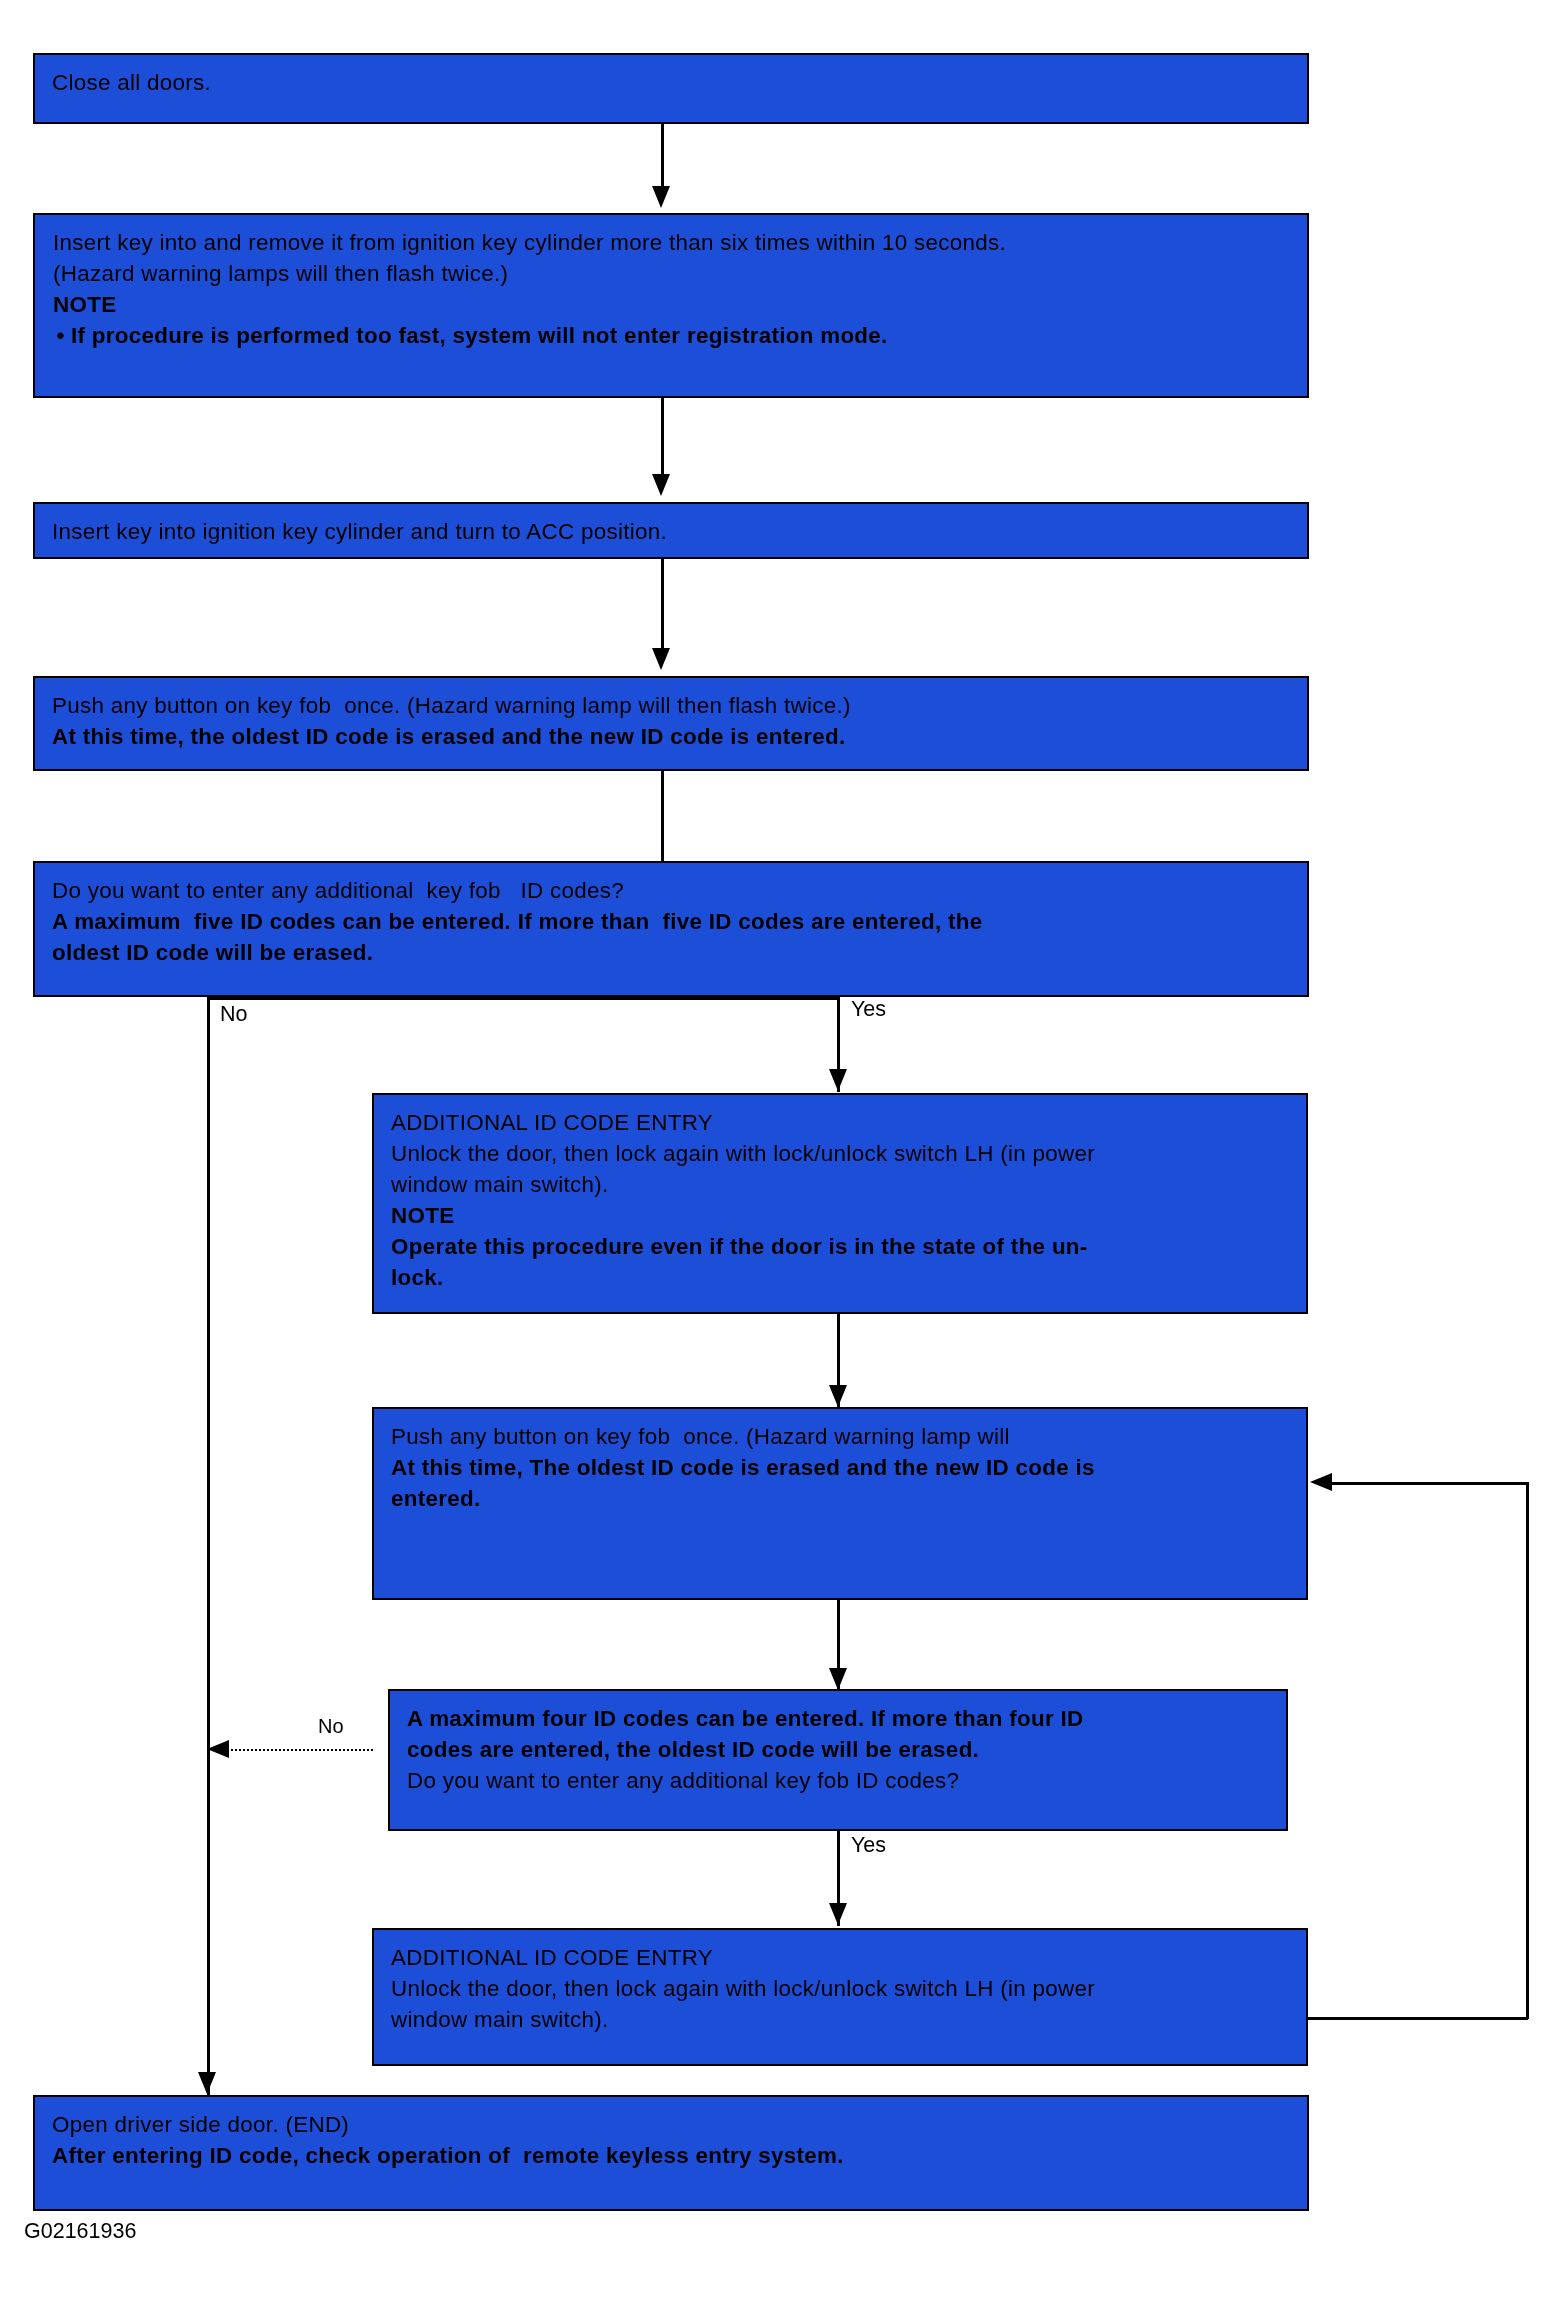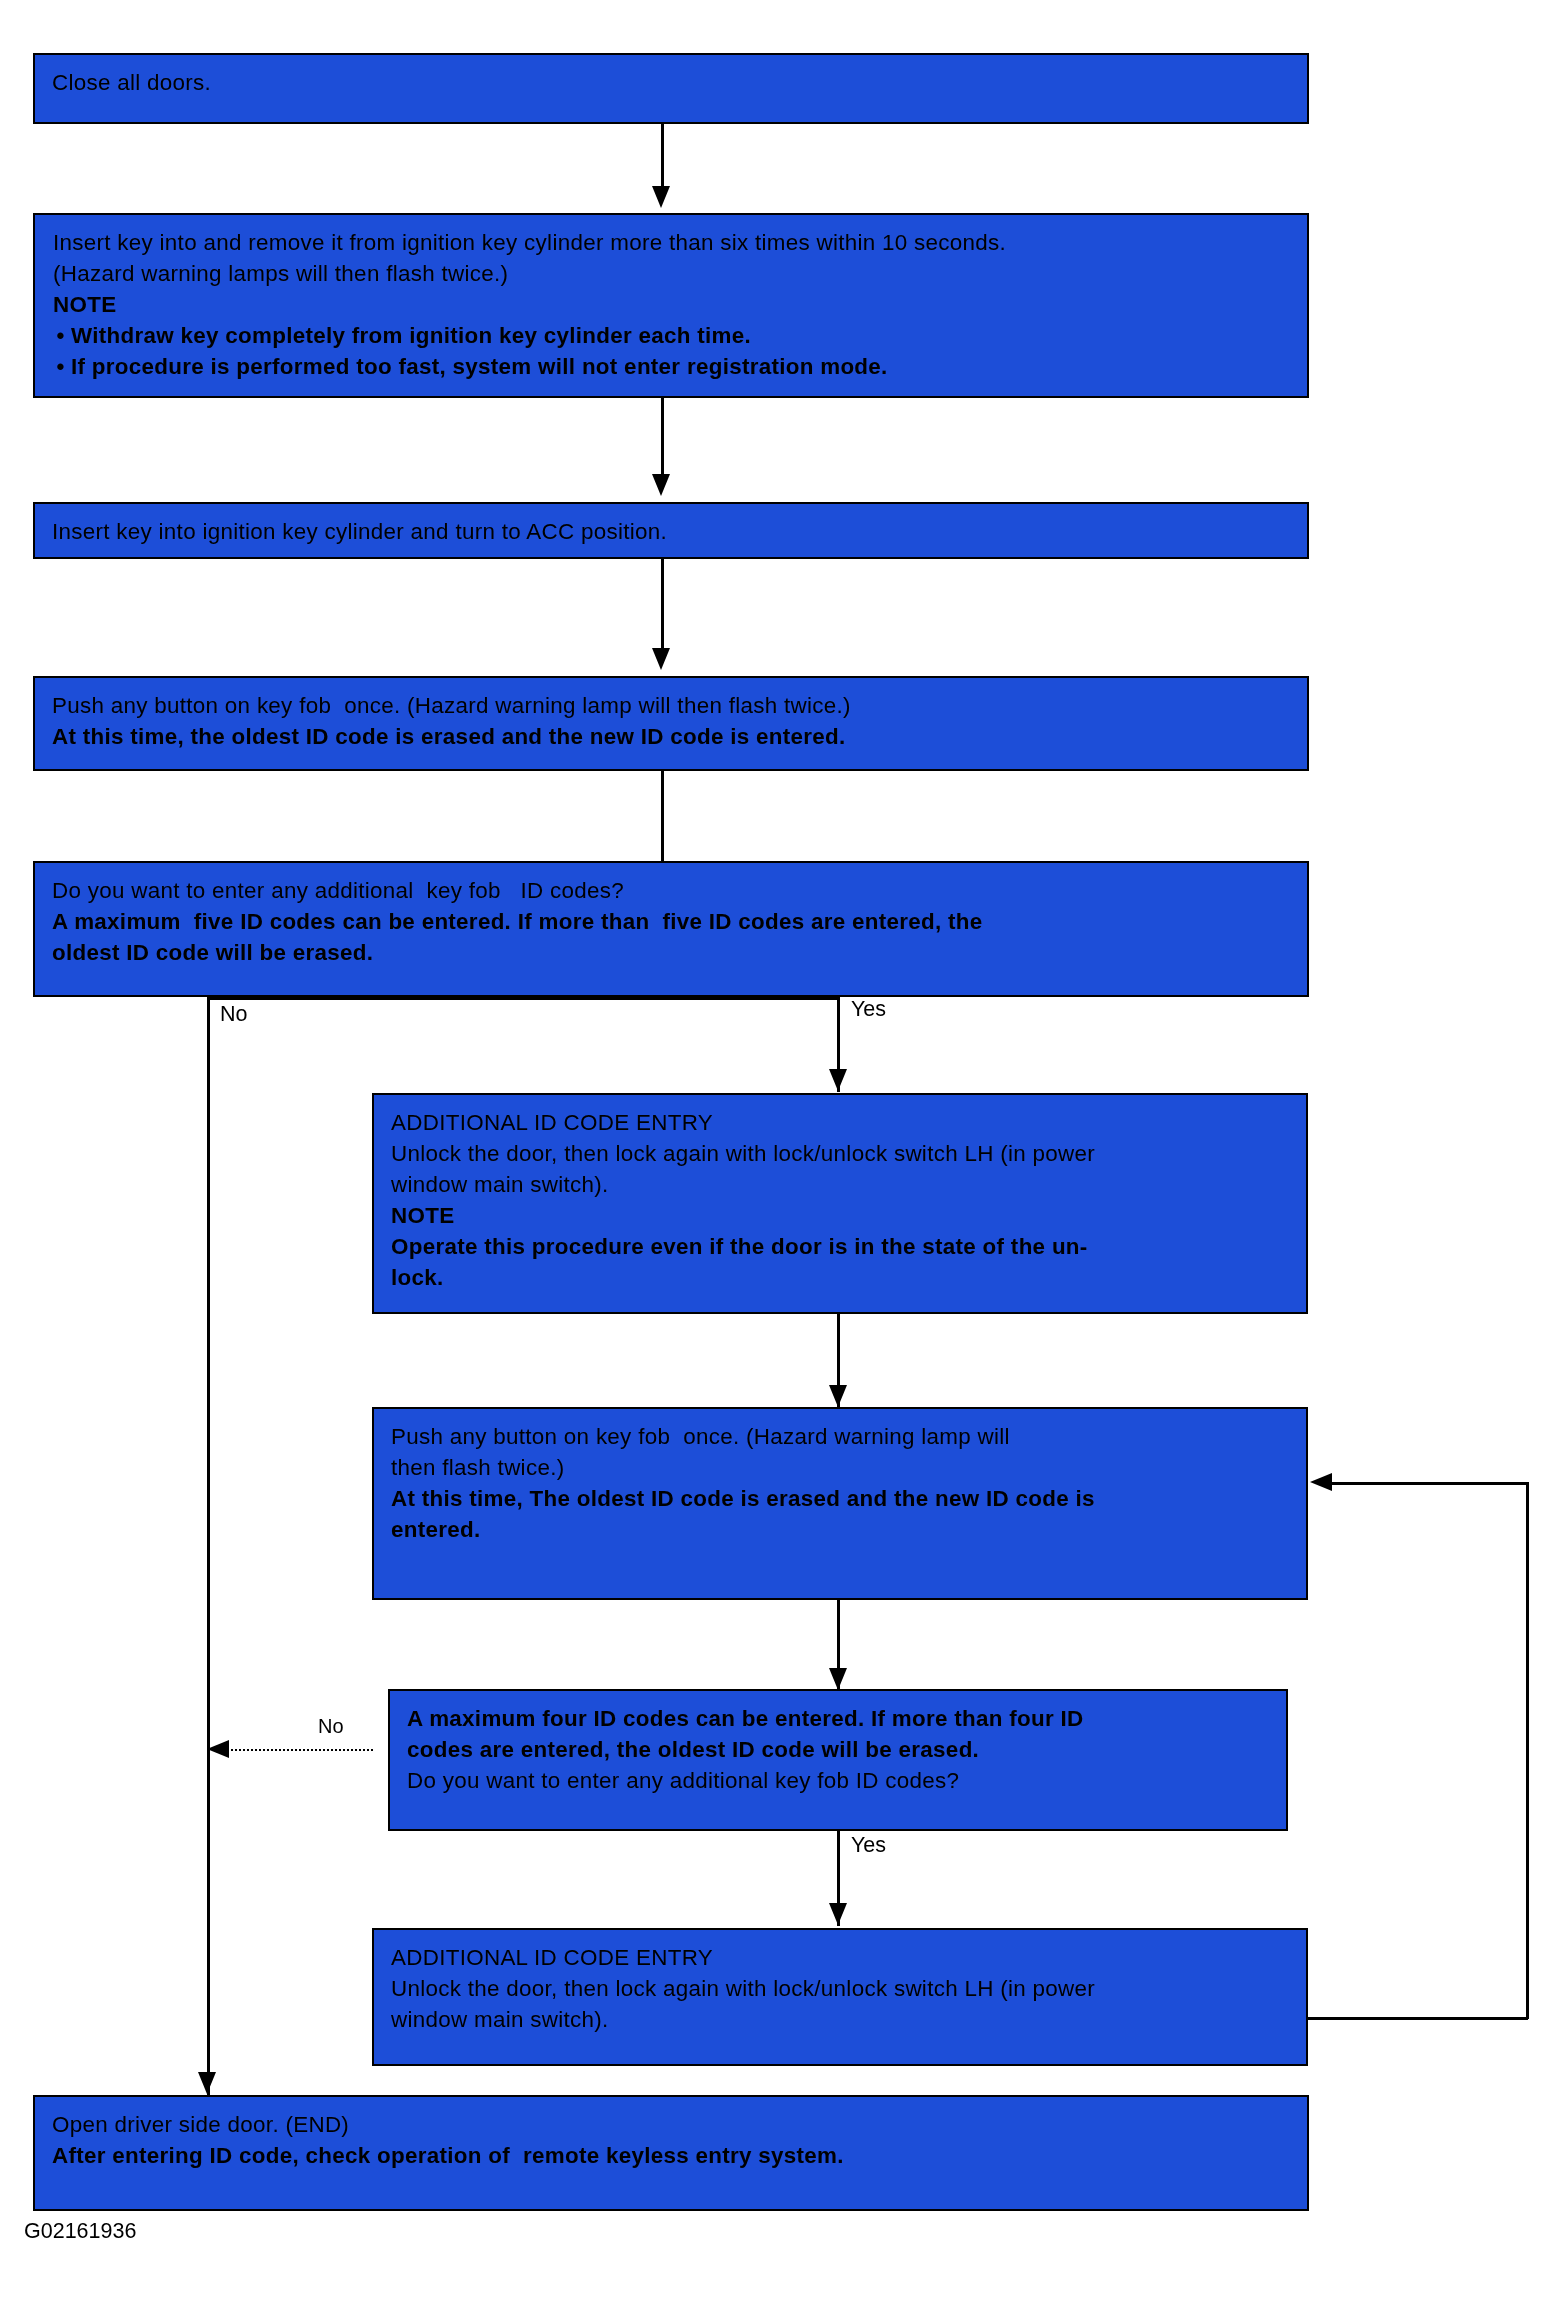--- a/index.html
+++ b/index.html
@@ -96,21 +96,20 @@
     <div class="line">Close all doors.</div>
   </div>
 
   <div class="conn vline" style="left:661px; top:124px; height:67px;"></div>
   <div class="arrowdown" style="left:652px; top:186px;"></div>
 
   <div class="box" style="left:33px; top:213px; width:1276px; height:185px;padding-left:18px;">
     <div class="line">Insert key into and remove it from ignition key cylinder more than six times within 10 seconds.</div>
     <div class="line">(Hazard warning lamps will then flash twice.)</div>
     <div class="line bold">NOTE</div>
-    <div class="line bullet">• Withdraw key completely from ignition key cylinder each time.</div>
     <div class="line bullet">• If procedure is performed too fast, system will not enter registration mode.</div>
   </div>
 
   <div class="conn vline" style="left:661px; top:398px; height:81px;"></div>
   <div class="arrowdown" style="left:652px; top:474px;"></div>
 
   <div class="box" style="left:33px; top:502px; width:1276px; height:57px;">
     <div class="line">Insert key into ignition key cylinder and turn to ACC position.</div>
   </div>
 
@@ -148,21 +147,20 @@
     <div class="line bold">NOTE</div>
     <div class="line bold">Operate this procedure even if the door is in the state of the un-</div>
     <div class="line bold">lock.</div>
   </div>
 
   <div class="conn vline" style="left:837px; top:1314px; height:93px;"></div>
   <div class="arrowdown" style="left:829px; top:1385px;"></div>
 
   <div class="box" style="left:372px; top:1407px; width:936px; height:193px;">
     <div class="line">Push any button on key fob  once. (Hazard warning lamp will</div>
-    <div class="line">then flash twice.)</div>
     <div class="line bold">At this time, The oldest ID code is erased and the new ID code is</div>
     <div class="line bold">entered.</div>
   </div>
 
   <div class="conn vline" style="left:837px; top:1600px; height:90px;"></div>
   <div class="arrowdown" style="left:829px; top:1668px;"></div>
 
   <div class="box" style="left:388px; top:1689px; width:900px; height:142px;">
     <div class="line bold">A maximum four ID codes can be entered. If more than four ID</div>
     <div class="line bold">codes are entered, the oldest ID code will be erased.</div>

